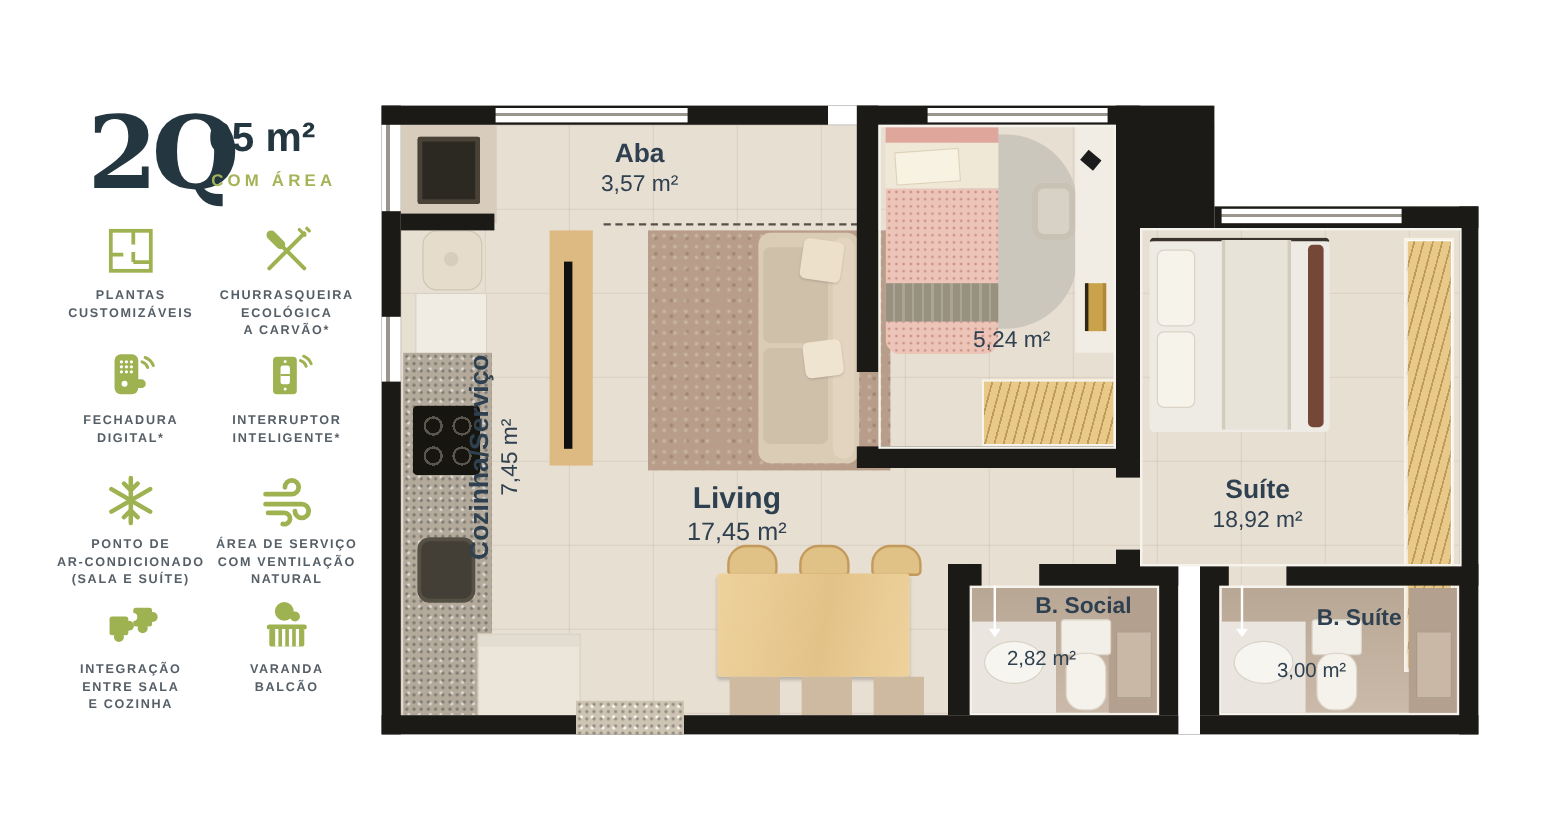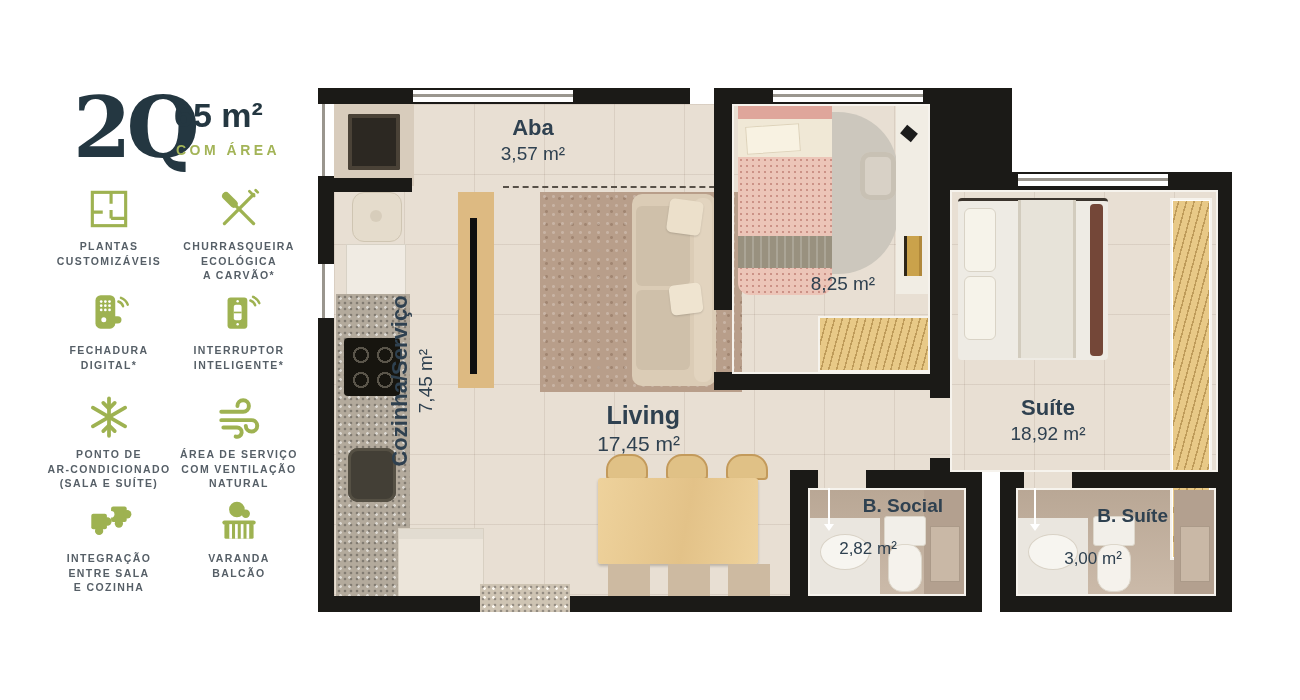--- a/index.html
+++ b/index.html
@@ -299,26 +299,26 @@
     <div class="arrow-tip" style="left:712px;top:436px;"></div>
 
     <div class="room-label lbl-mid" style="left:145px;top:26px;width:140px;">
       <div class="room-name">Aba</div>
       <div class="room-area">3,57 m²</div>
     </div>
     <div class="room-label lbl-mid" style="left:-30px;top:261px;width:260px;height:64px;transform:rotate(-90deg);">
       <div class="room-name">Cozinha/Serviço</div>
       <div class="room-area">7,45 m²</div>
     </div>
-    <div class="room-label lbl-big" style="left:202px;top:312px;width:160px;text-align:right;">
+    <div class="room-label lbl-big" style="left:216px;top:312px;width:160px;">
       <div class="room-name">Living</div>
       <div class="room-area">17,45 m²</div>
     </div>
     <div class="room-label lbl-mid" style="left:445px;top:184px;width:160px;">
-      <div class="room-area">8,25 m²</div>
+      <div class="room-area">5,24 m²</div>
     </div>
     <div class="room-label lbl-mid" style="left:650px;top:306px;width:160px;">
       <div class="room-name">Suíte</div>
       <div class="room-area">18,92 m²</div>
     </div>
     <div class="room-label lbl-sml" style="left:475px;top:406px;width:150px;">
       <div class="room-name">B. Social</div>
       <div class="room-area">2,82 m²</div>
     </div>
     <div class="room-label lbl-sml" style="left:700px;top:416px;width:150px;">

